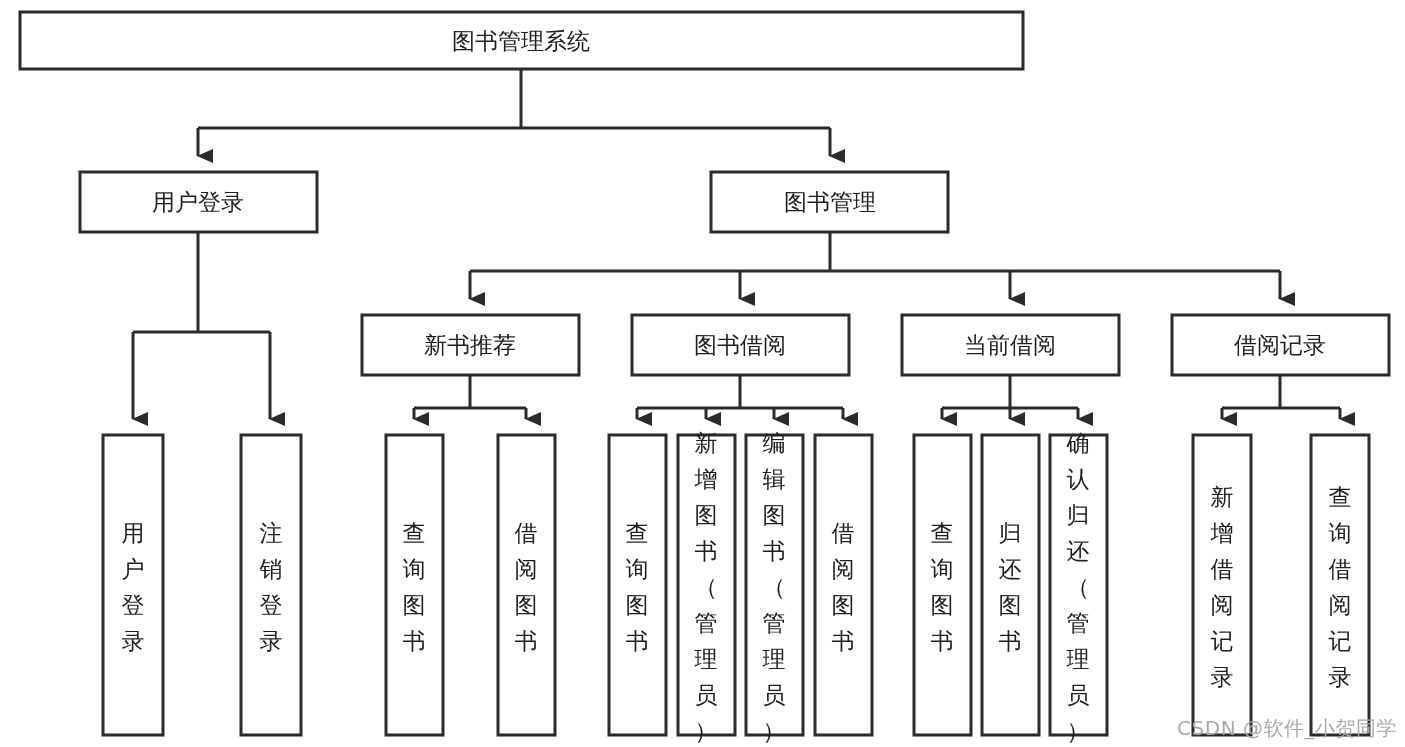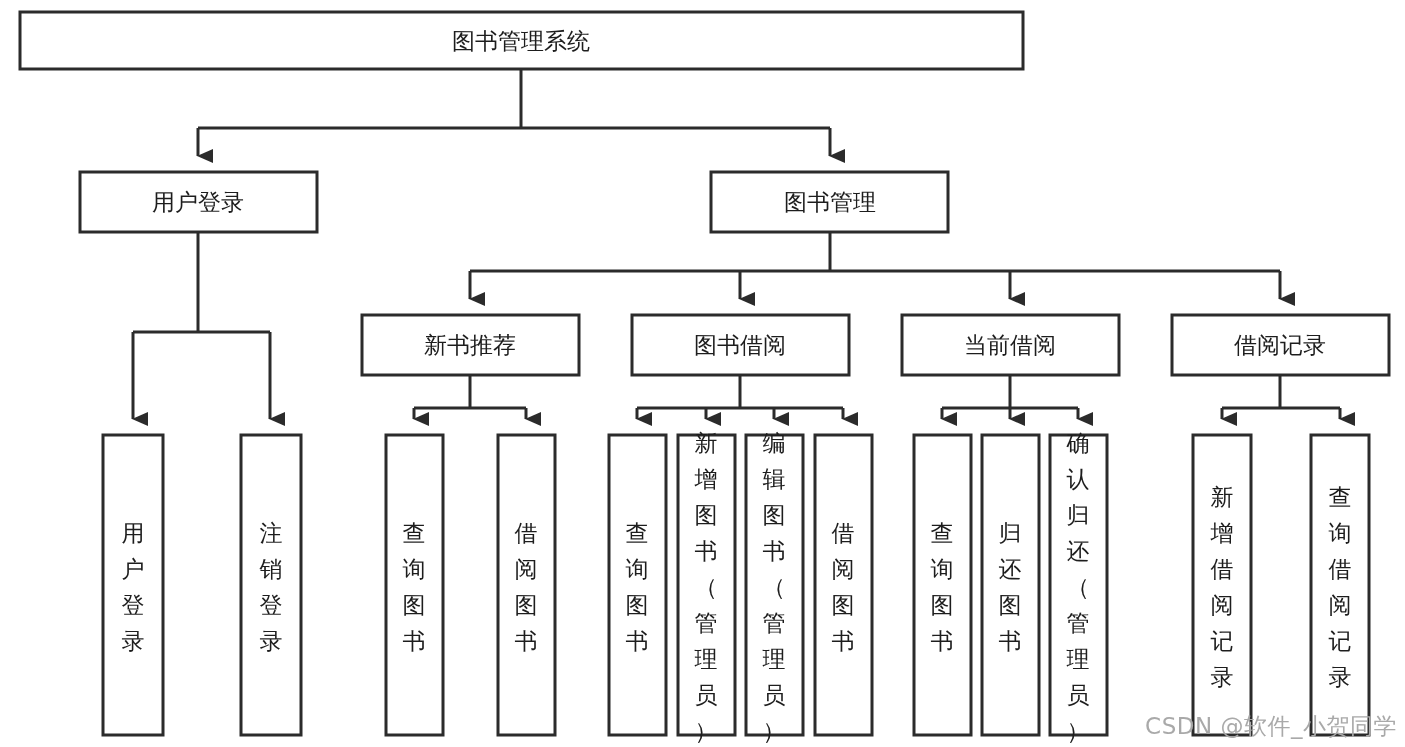--- a/index.html
+++ b/index.html
@@ -52,21 +52,21 @@
     font-family: "DejaVu Sans", "Liberation Sans", sans-serif;
     font-size: 23px;
     fill: #1d1d1d;
     text-anchor: middle;
   }
   .watermark {
     position: absolute;
     right: 8px;
     bottom: 5px;
     font-family: "DejaVu Sans", "Liberation Sans", sans-serif;
-    font-size: 23px;
+    font-size: 20px;
     color: #a9a9a9;
     letter-spacing: 0.5px;
     white-space: nowrap;
     user-select: none;
   }
 </style>
 </head>
 <body>
 
 <div id="diagram-root">

